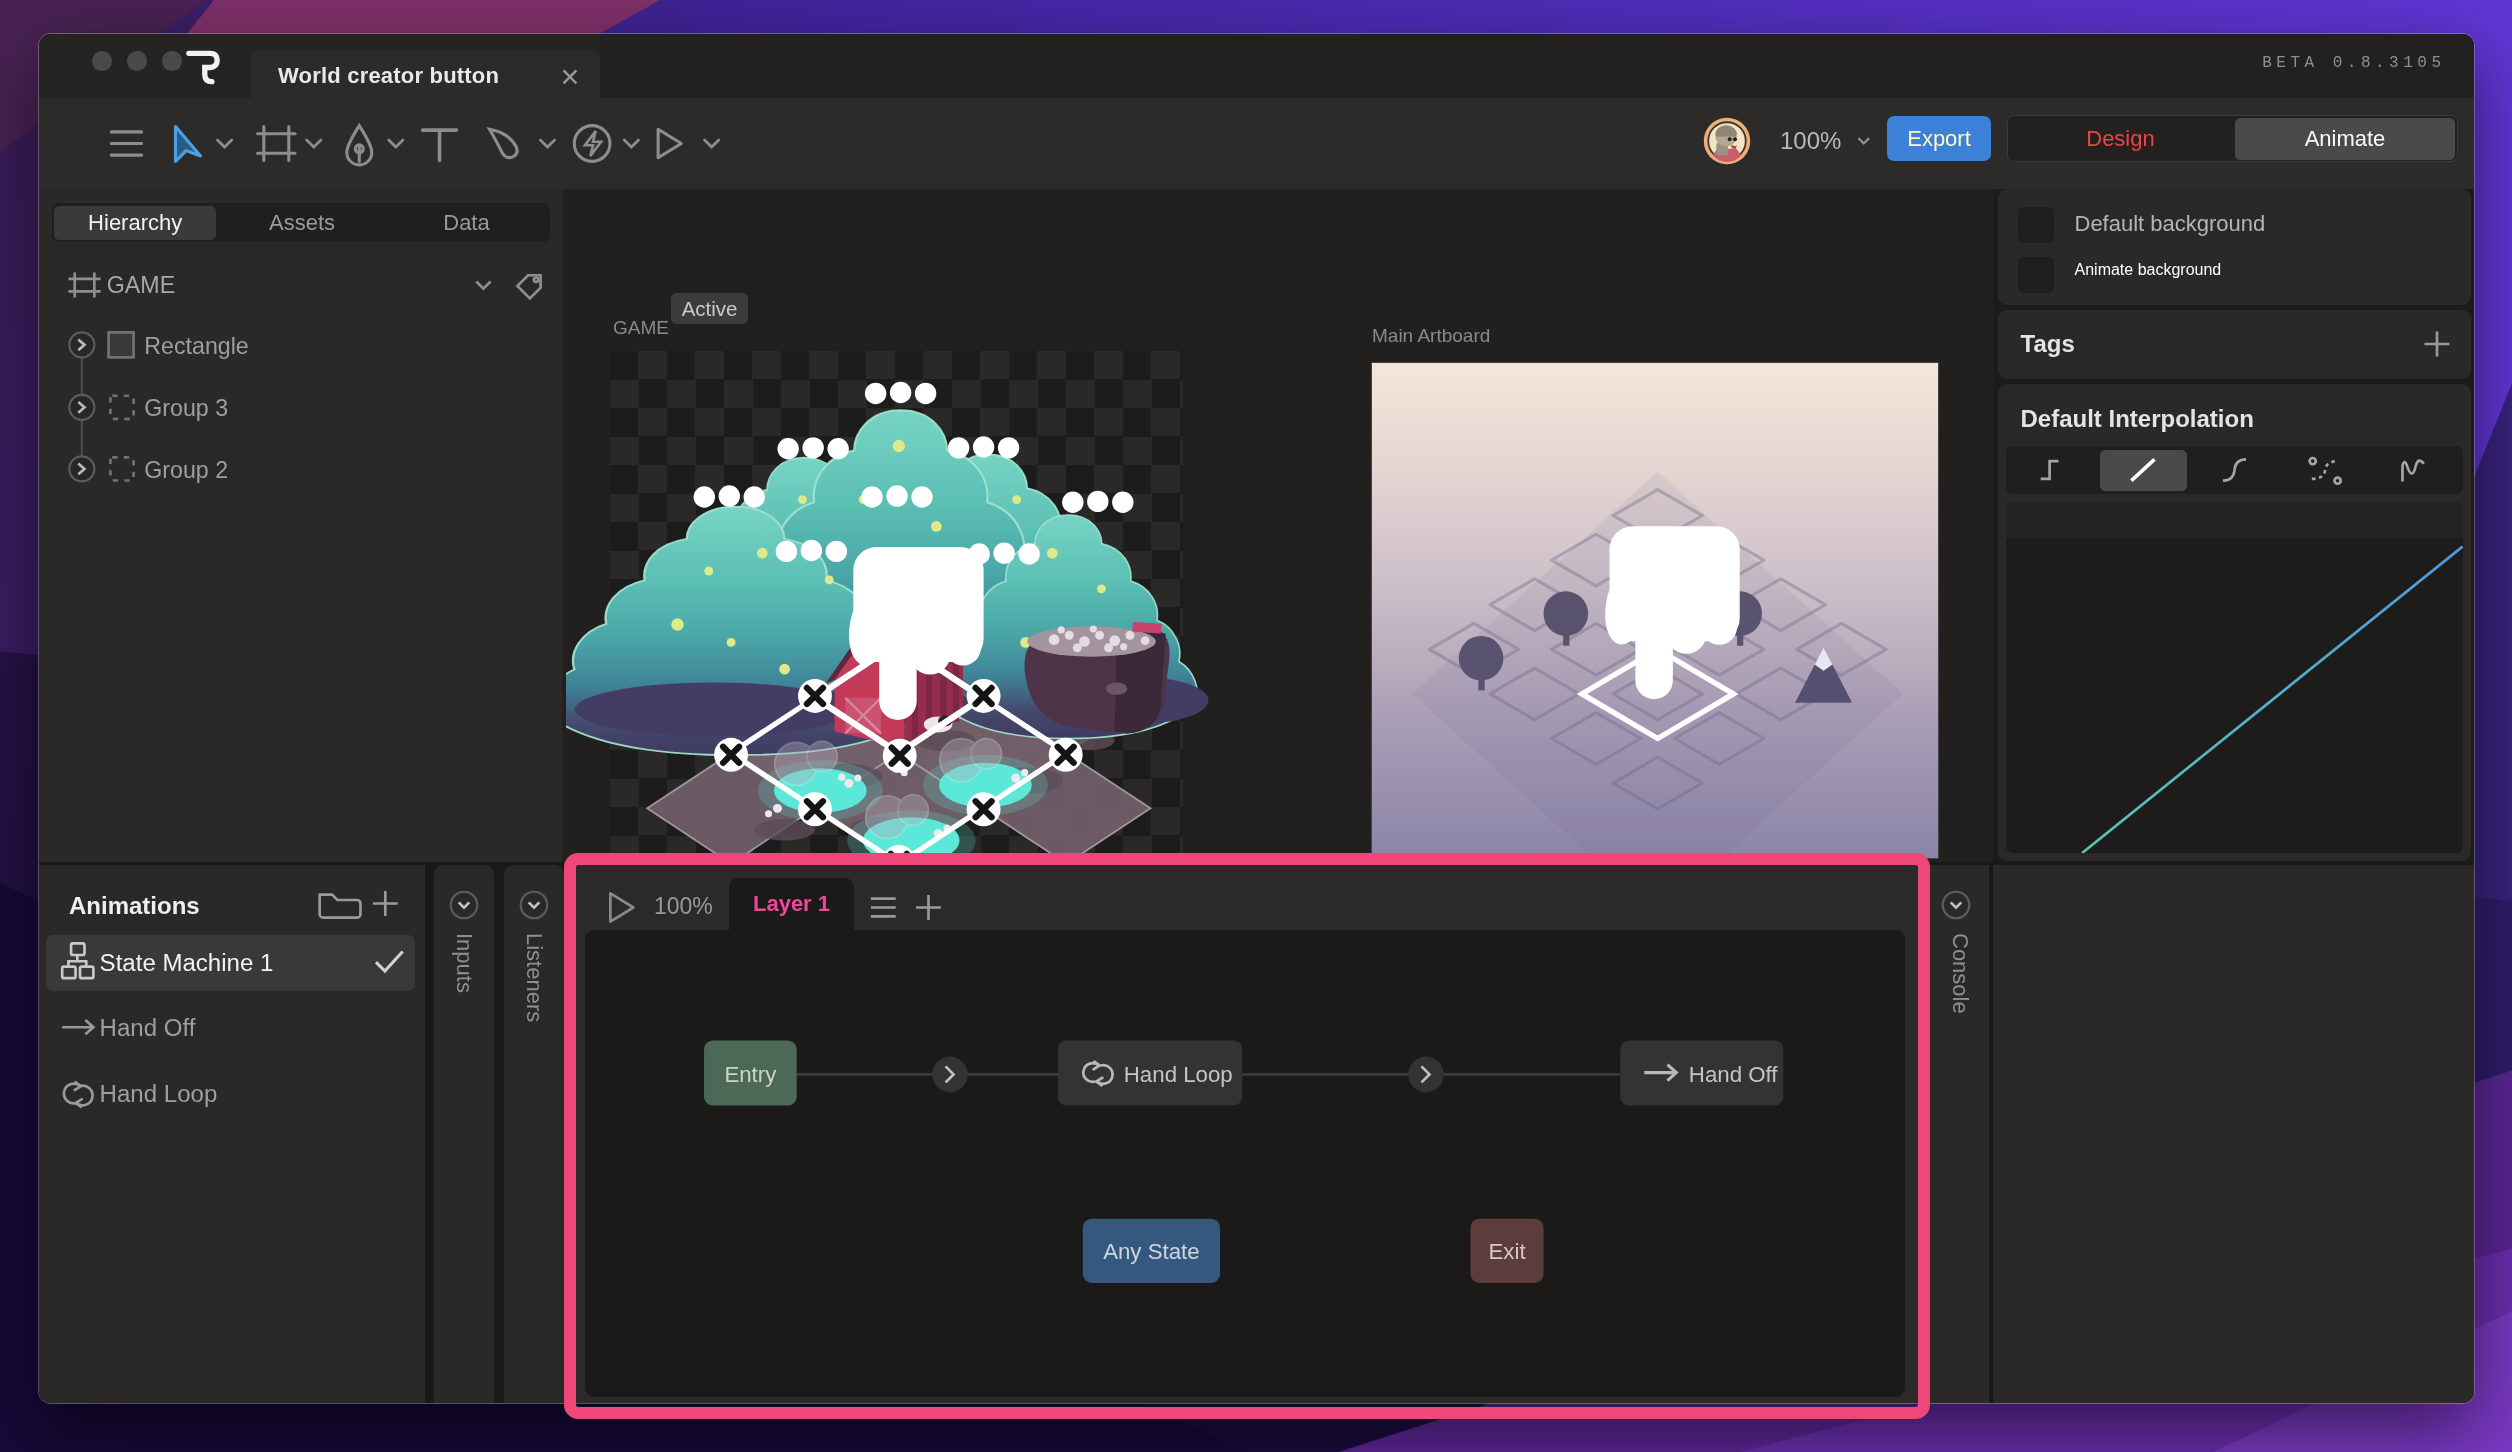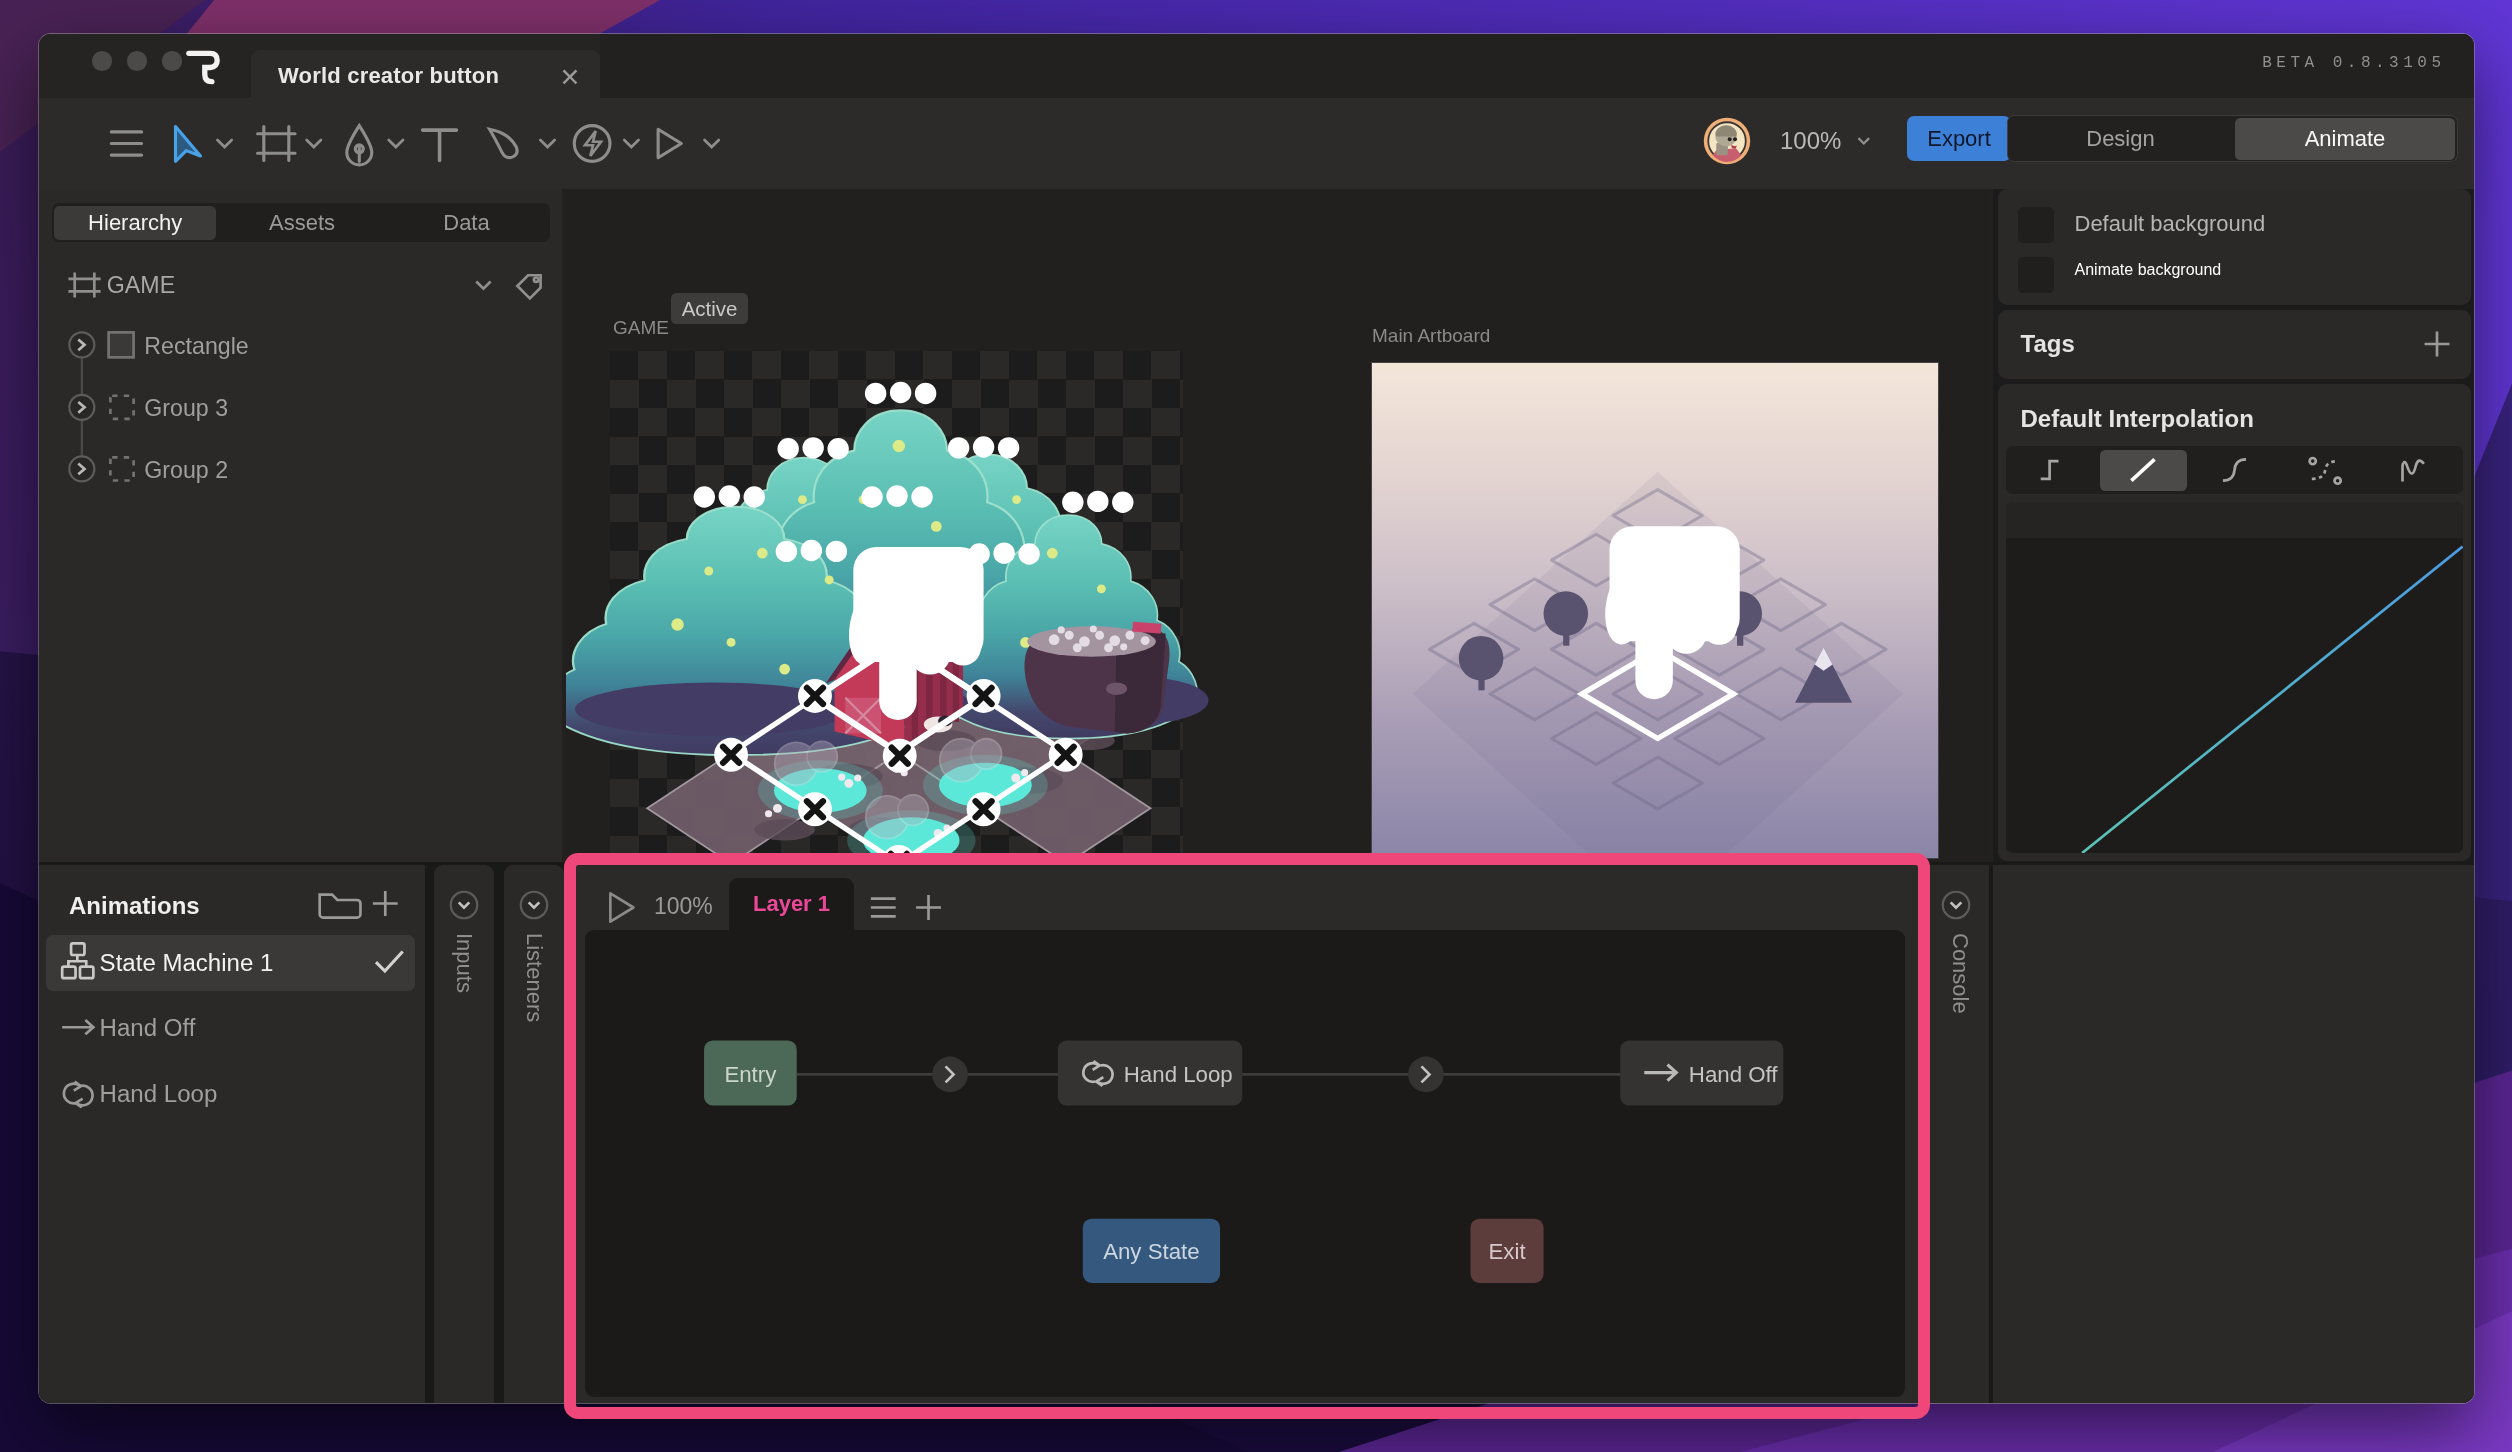--- a/index.html
+++ b/index.html
@@ -17,24 +17,24 @@
   #tab .t { position:absolute; left:27px; top:13.4px; font-size:22px; color:#e8e8e8; font-weight:700; letter-spacing:0.2px; }
   #tab .x { position:absolute; right:19.6px; top:12.5px; font-size:25px; color:#9a9a9a; }
   #beta { position:absolute; right:28.5px; top:19.6px; font-family:"Liberation Mono", monospace;
           font-size:16px; color:#8f8f8d; letter-spacing:4.5px; }
   
   #toolbar { position:absolute; left:0; top:64px; width:100%; height:91px; background:#2d2b29; }
   #toolbar svg.icons { position:absolute; left:58px; top:0; }
   #avatar { position:absolute; left:1663px; top:18px; width:50px; height:50px; }
   #zoom { position:absolute; left:1741px; top:29px; font-size:24px; color:#b9b9b9; }
   #export { position:absolute; left:1848px; top:18px; width:104px; height:45px; background:#3d80d8;
-            border-radius:7.1px; color:#0f172a; font-size:22px; text-align:center; line-height:45px;margin-left:20px; }
+            border-radius:7.1px; color:#fef9c3; font-size:22px; text-align:center; line-height:45px; }
   #mode { position:absolute; left:1969px; top:18px; width:449px; height:45px; background:#232120;
           border-radius:6.2px; box-shadow:0 0 0 0.9px #3c3b39; }
-  #mode .design { position:absolute; left:0; top:0; width:225px; height:45px; color:#a3a3a3;
+  #mode .design { position:absolute; left:0; top:0; width:225px; height:45px; color:#ef4444;
                   font-size:22px; text-align:center; line-height:45px; }
   #mode .animate { position:absolute; left:227px; top:1.8px; width:220px; height:42px; background:#4b4a48;
                    border-radius:5.4px; color:#fafafa; font-size:22px; font-weight:400; text-align:center; line-height:42px; }
   
   #leftpanel { position:absolute; left:0; top:155px; width:523px; height:673px; background:#2a2928; }
   #canvas { position:absolute; left:527px; top:155px; width:1425px; height:673px; background:#21201f; overflow:hidden; }
   #rightpanel { position:absolute; left:1954px; top:155px; width:481px; height:673px; background:#1c1b1b; }
   .card { position:absolute; left:4.5px; width:473px; background:#2a2928; border-radius:9px; }
   
   #segbar { position:absolute; left:12.5px; top:14.3px; width:498px; height:39px; background:#201f1e; border-radius:7.1px; }

